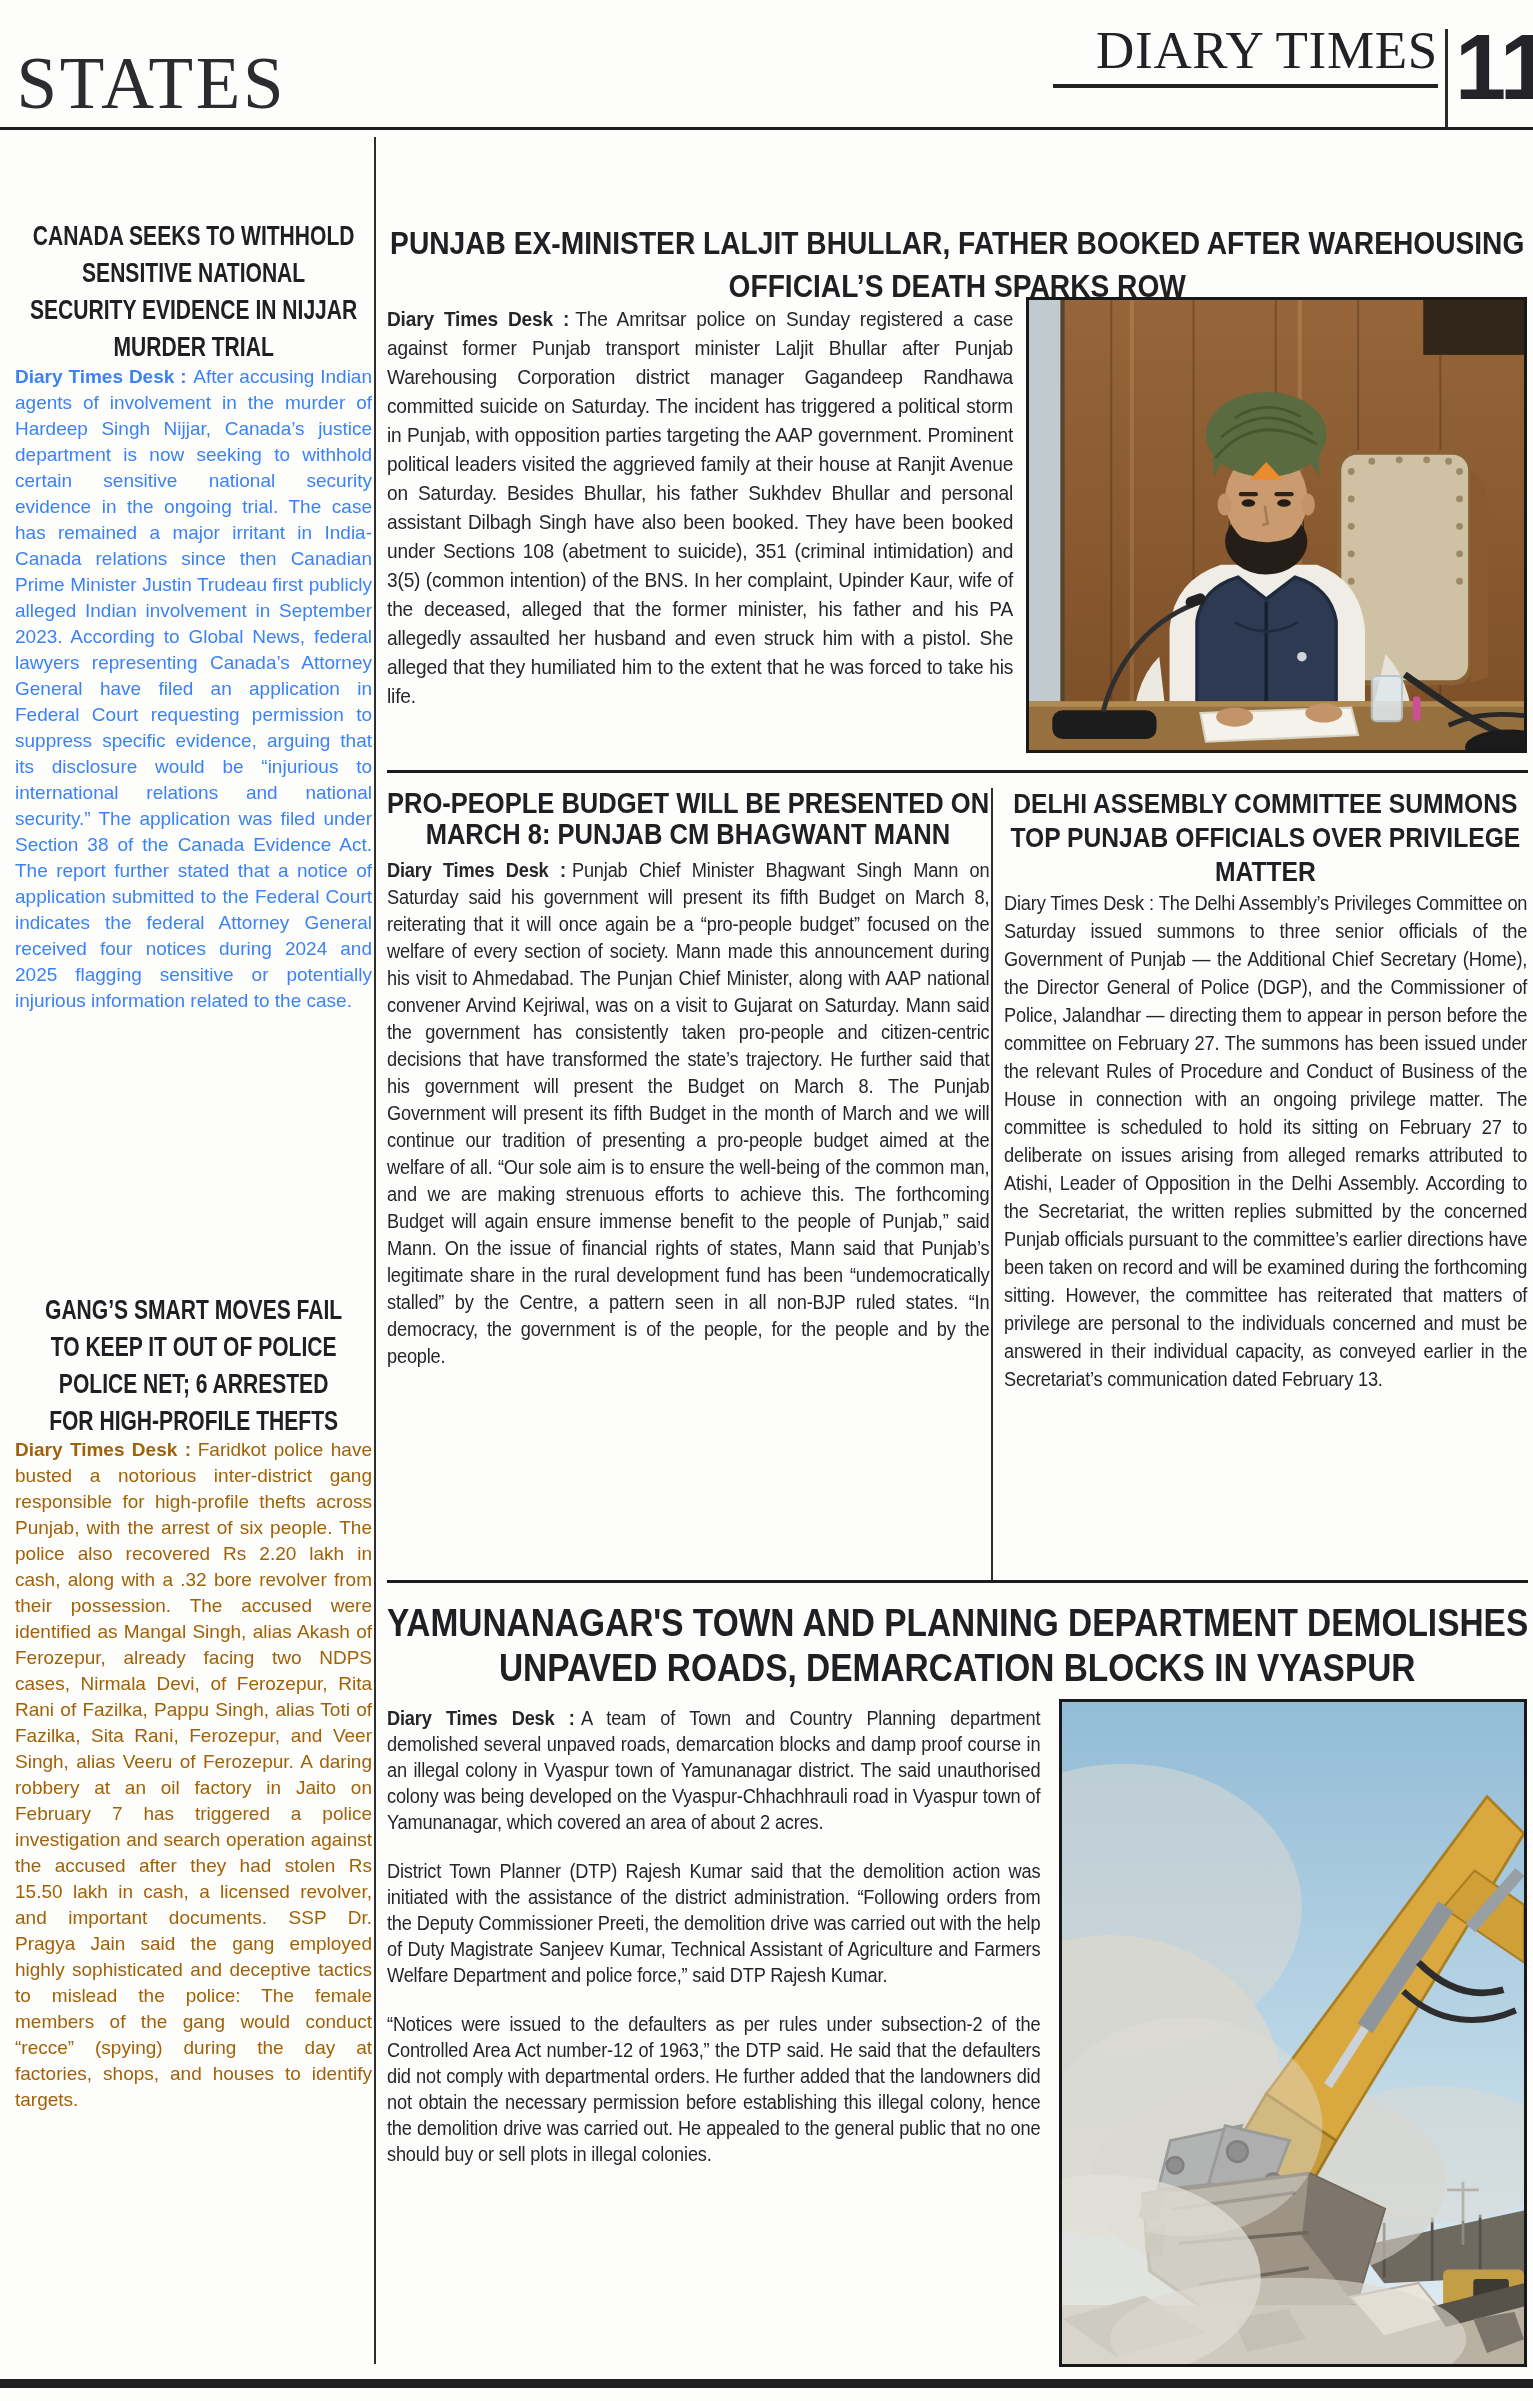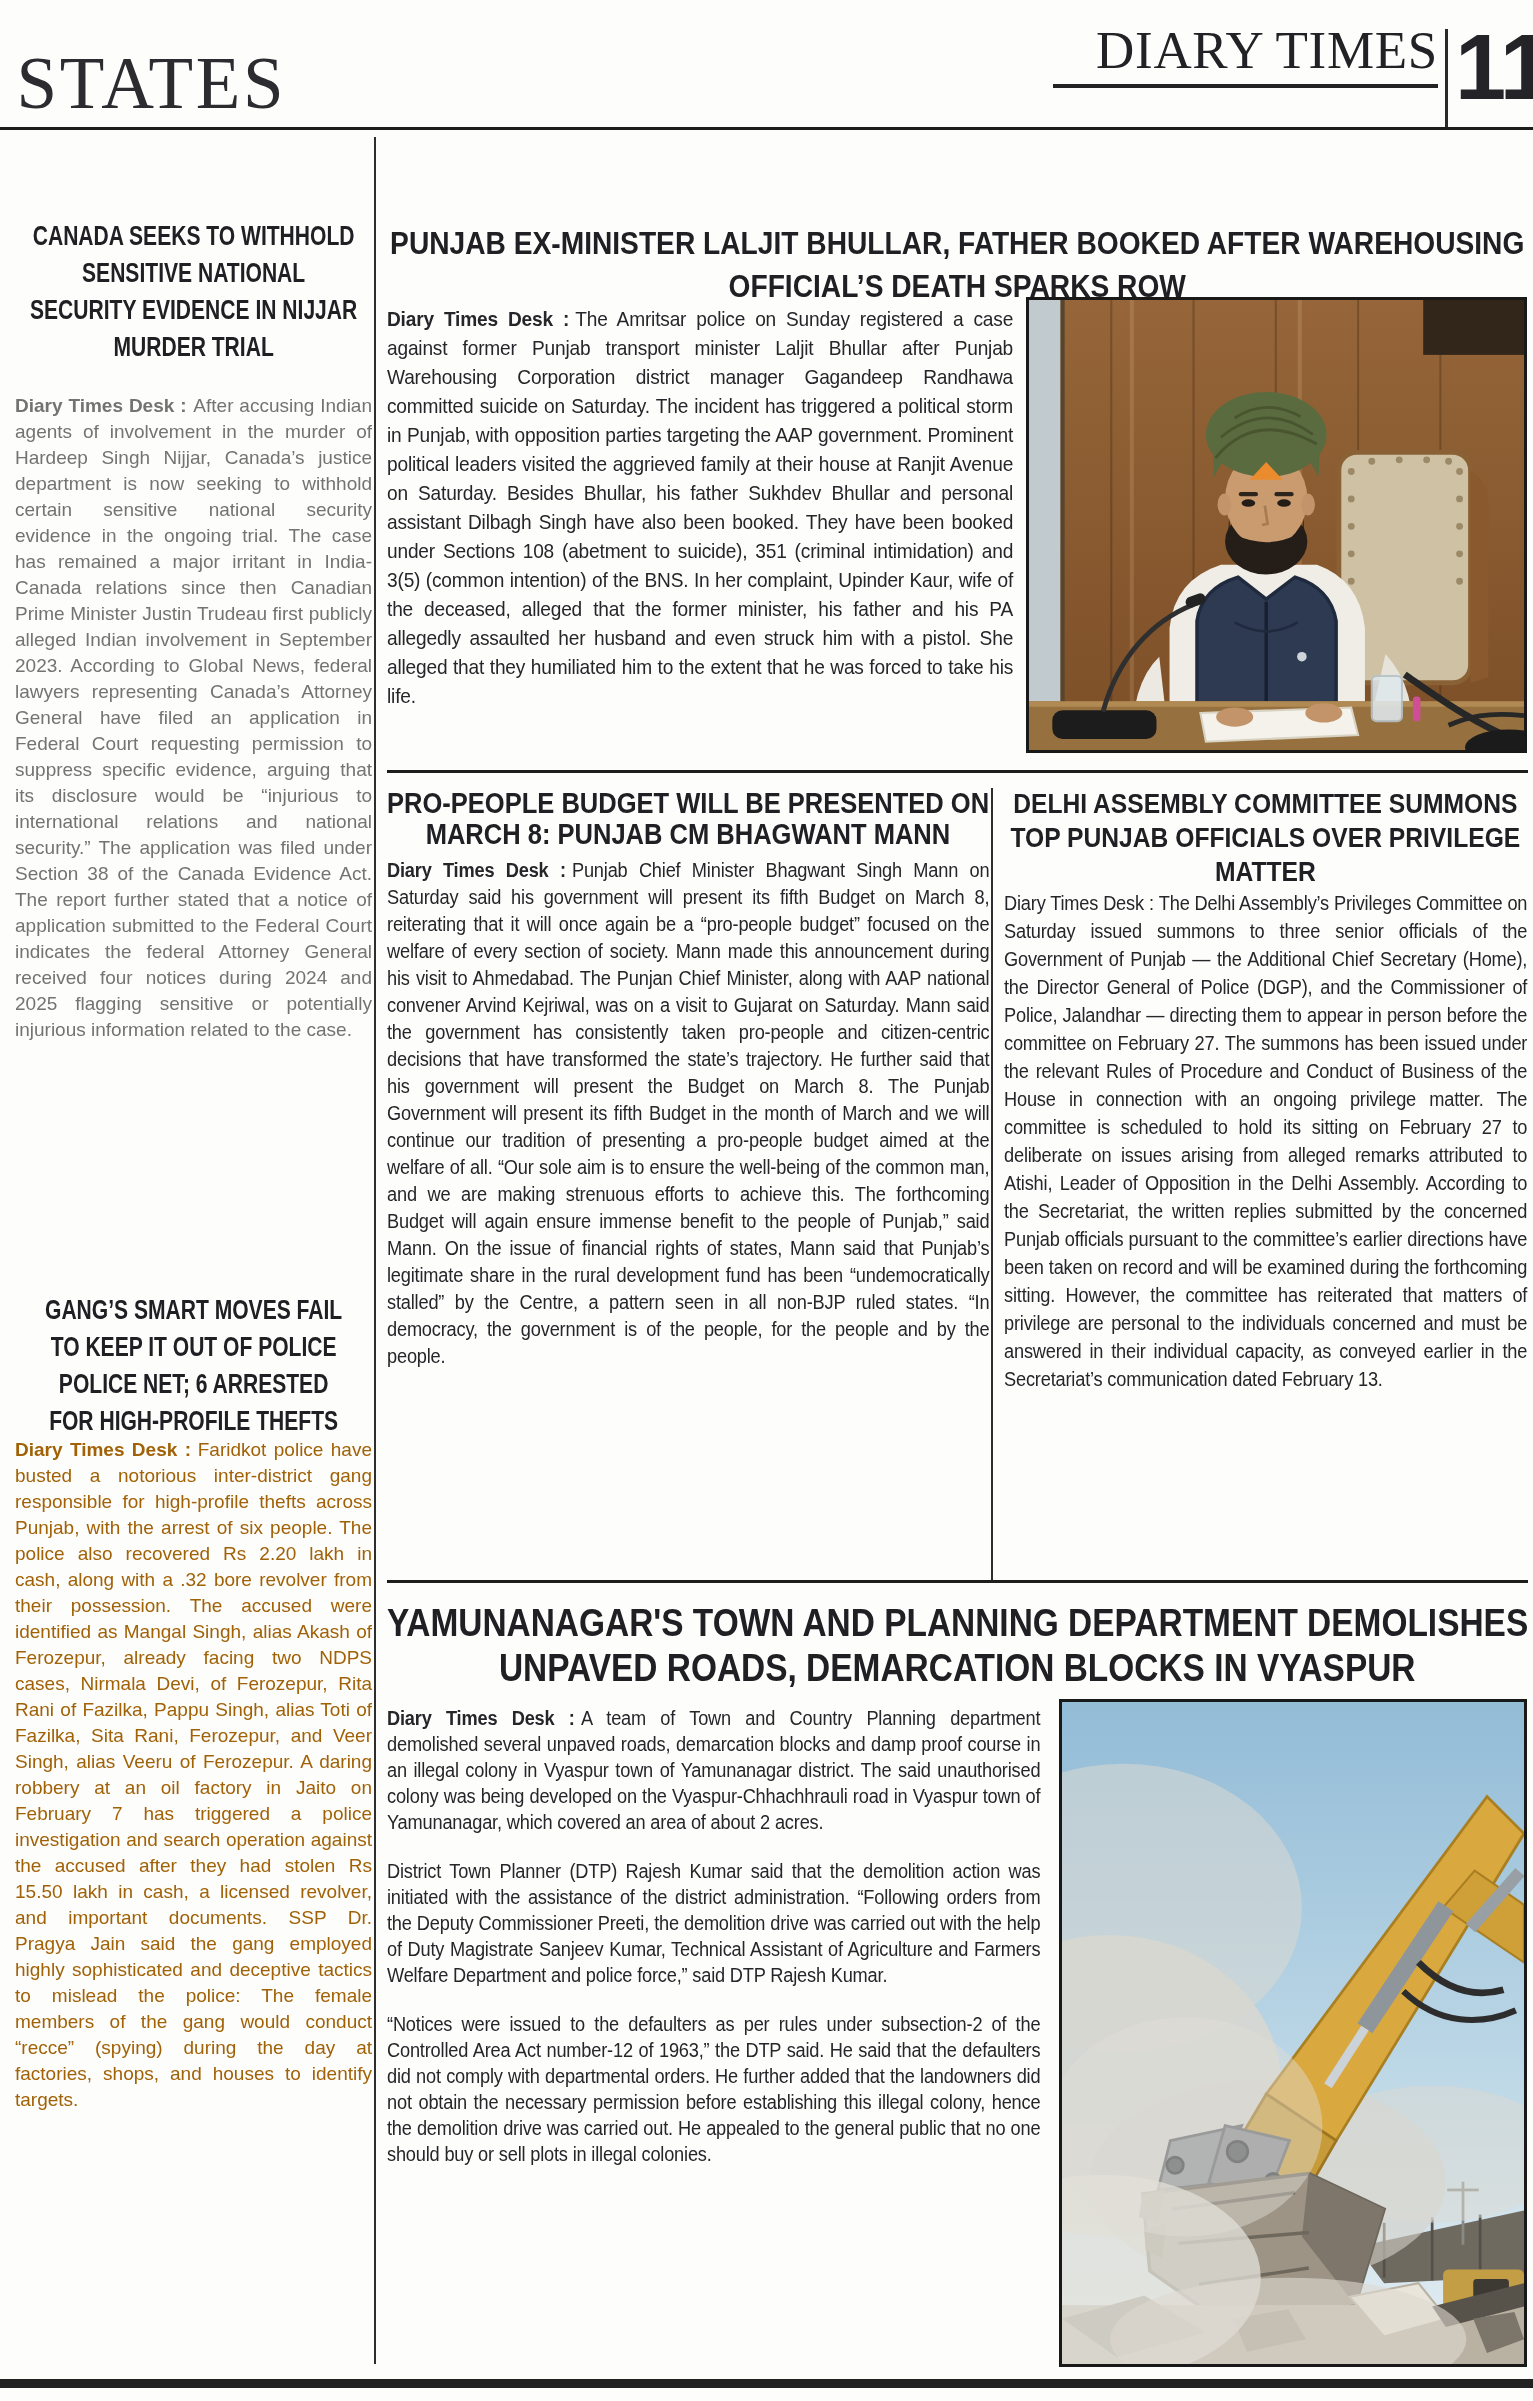--- a/index.html
+++ b/index.html
@@ -27,21 +27,21 @@
   .hl-gang{left:15px;top:1292px;width:458px;transform:scaleX(.78);font-size:27px;line-height:37px;}
   .hl-bhullar{left:387px;top:222px;width:1296px;transform:scaleX(.88);font-size:32px;line-height:43px;}
   .hl-budget{left:387px;top:788px;width:684px;transform:scaleX(.88);font-size:29px;line-height:31px;}
   .hl-delhi{left:1004px;top:787px;width:594px;transform:scaleX(.88);font-size:28px;line-height:34px;}
   .hl-yamuna{left:387px;top:1601px;width:1296px;transform:scaleX(.88);font-size:38px;line-height:45px;}
   
   .body-block{position:absolute;text-align:justify;transform-origin:left top;}
   .body-block p{margin:0;}
   .byline{font-weight:bold;margin-right:6.8px;}
   .byline.regular{font-weight:normal;margin-right:5.5px;}
-  .bd-canada{left:15px;top:393px;width:357px;font-size:19px;line-height:26px;color:#737373;}
+  .bd-canada{left:15px;top:364px;width:357px;font-size:19px;line-height:26px;color:#3b82f6;}
   .bd-gang{left:15px;top:1437px;width:357px;font-size:19px;line-height:26px;color:#a16207;}
   .bd-bhullar{left:387px;top:304px;width:688px;transform:scaleX(.91);font-size:21px;line-height:29px;
         letter-spacing:-0.2px;color:#26262a;}
   .bd-budget{left:387px;top:857px;width:662px;transform:scaleX(.91);font-size:20px;line-height:27px;
         letter-spacing:-0.2px;color:#26262a;}
   .bd-delhi{left:1004px;top:889px;width:575px;transform:scaleX(.91);font-size:20px;line-height:28px;
         letter-spacing:-0.2px;color:#26262a;}
   .bd-yamuna{left:387px;top:1705px;width:718px;transform:scaleX(.91);font-size:20px;line-height:26px;
         letter-spacing:-0.2px;color:#26262a;}
   .bd-yamuna p{margin:0 0 23px 0;}

